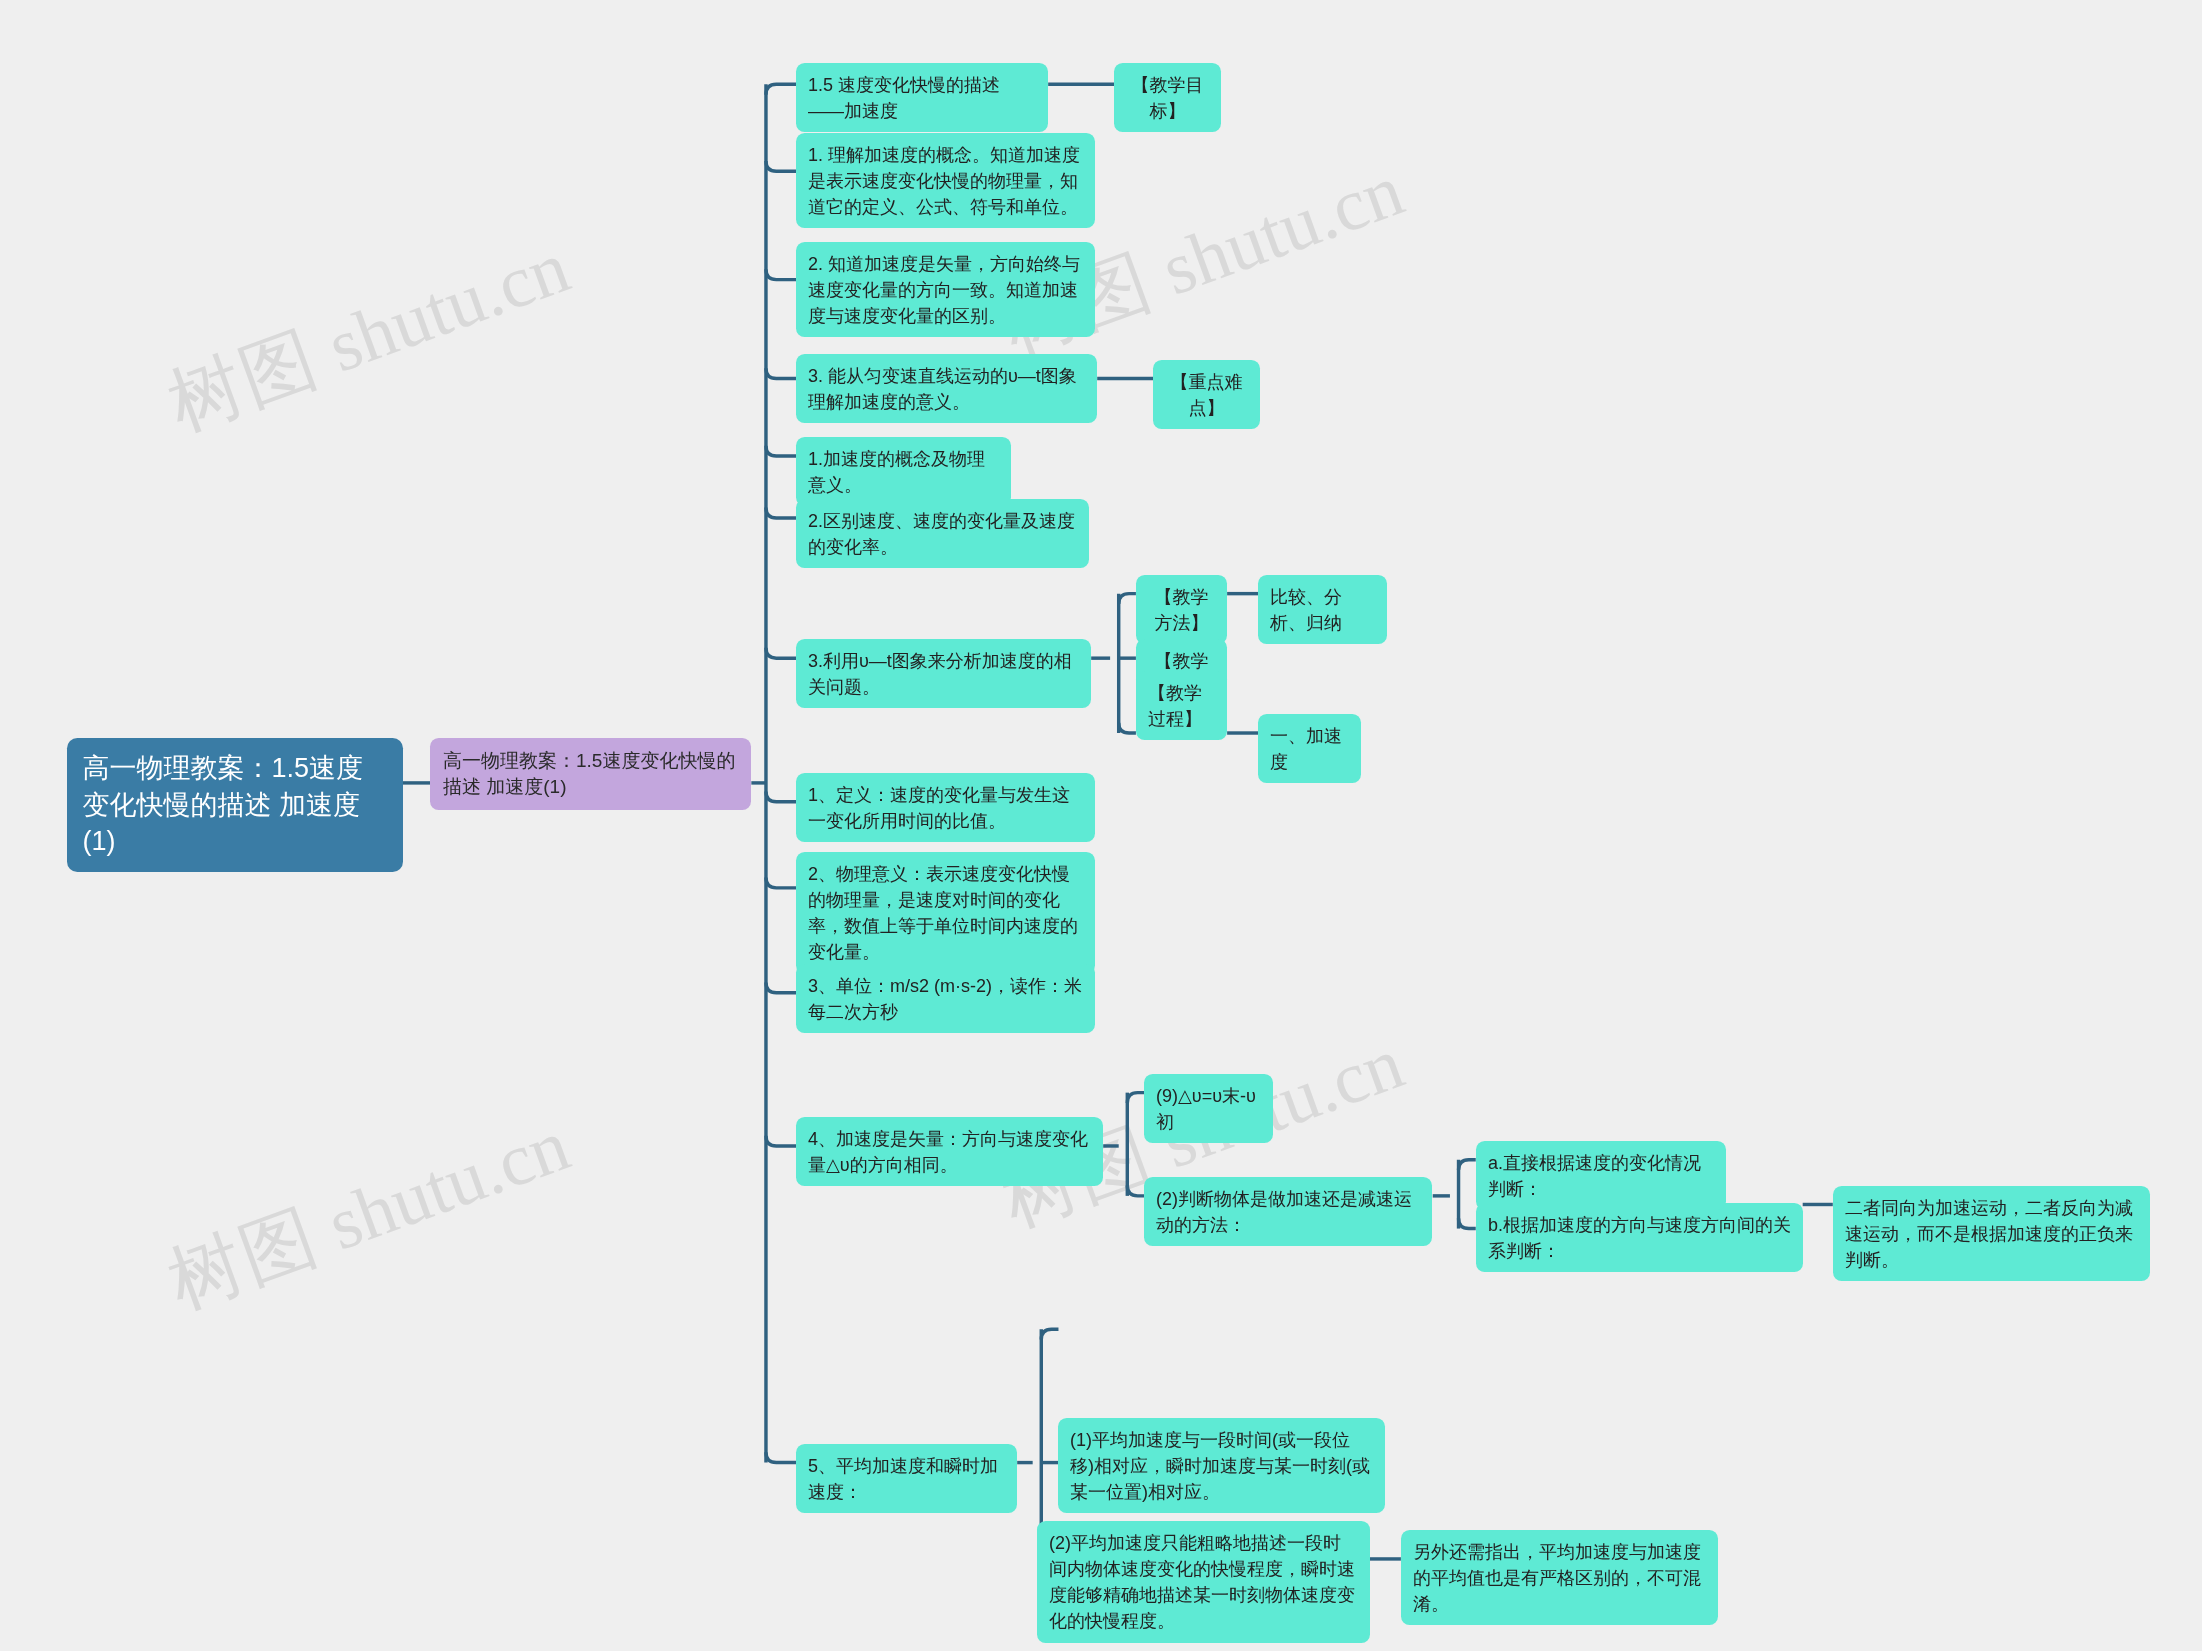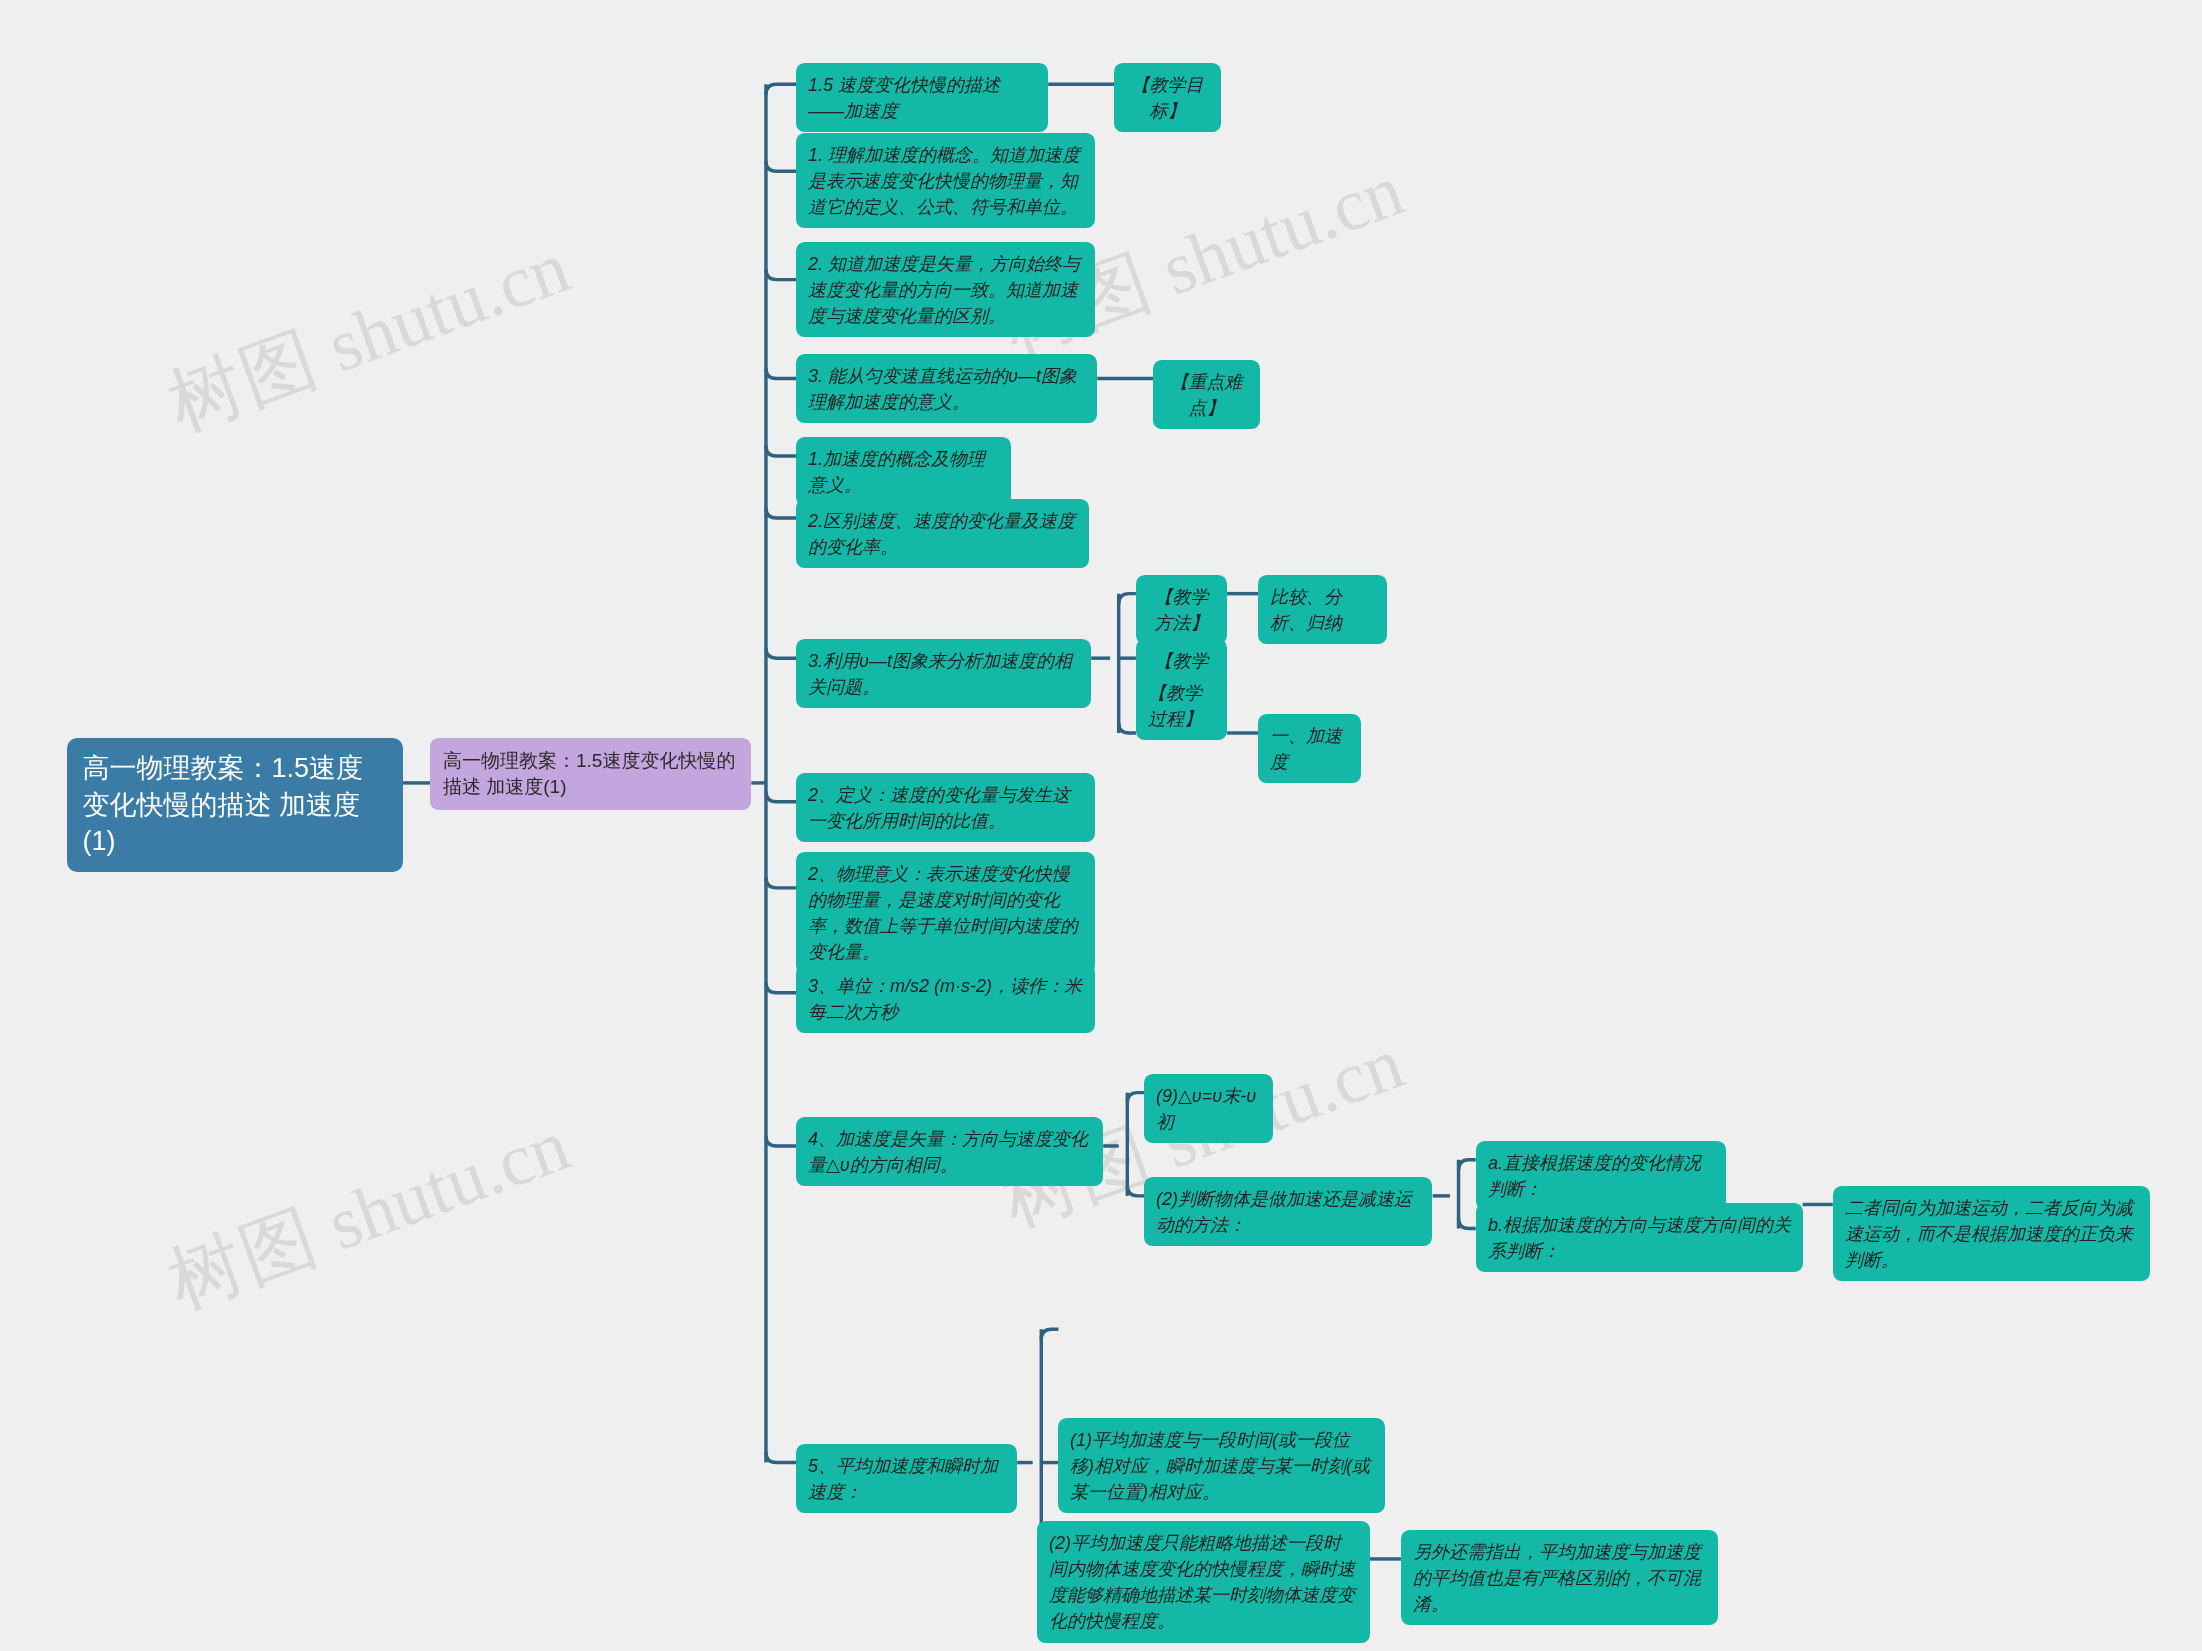--- a/index.html
+++ b/index.html
@@ -66,22 +66,21 @@
   }
   .node.branch {
     background: #c3a6dd;
     color: #2a2a2a;
     font-size: 19px;
     line-height: 1.4;
     border-radius: 8.6px;
     padding: 9.5px 13px;
   }
   .node.sub {
-    background: #14b8a6;
-    font-style: italic;
+    background: #5eead4;
   }
 </style>
 </head>
 <body>
 
 <div id="canvas">
 
   <div class="wm" style="left:155px; top:361px;"><span class="cjk">树图</span> shutu.cn</div>
   <div class="wm" style="left:989px; top:284px;"><span class="cjk">树图</span> shutu.cn</div>
   <div class="wm" style="left:155px; top:1239px;"><span class="cjk">树图</span> shutu.cn</div>
@@ -170,21 +169,21 @@
   <div class="node sub" style="left:1136px; top:575px; width:91px; text-align:center;">【教学方法】</div>
 
   <div class="node sub" style="left:1258px; top:575px; width:129px;">比较、分析、归纳</div>
 
   <div class="node sub" style="left:1136px; top:639px; width:91px; text-align:center;">【教学用具】</div>
 
   <div class="node sub" style="left:1136px; top:671px; width:91px; ">【教学过程】</div>
 
   <div class="node sub" style="left:1258px; top:714px; width:103px;">一、加速度</div>
 
-  <div class="node sub" style="left:796px; top:773px; width:299px;">2、定义：速度的变化量与发生这一变化所用时间的比值。</div>
+  <div class="node sub" style="left:796px; top:773px; width:299px;">1、定义：速度的变化量与发生这一变化所用时间的比值。</div>
 
   <div class="node sub" style="left:796px; top:852px; width:299px;">2、物理意义：表示速度变化快慢的物理量，是速度对时间的变化率，数值上等于单位时间内速度的变化量。</div>
 
   <div class="node sub" style="left:796px; top:964px; width:299px;">3、单位：m/s2 (m·s-2)，读作：米每二次方秒</div>
 
   <div class="node sub" style="left:796px; top:1117px; width:307px;">4、加速度是矢量：方向与速度变化量△υ的方向相同。</div>
 
   <div class="node sub" style="left:1144px; top:1074px; width:129px;">(9)△υ=υ末-υ初</div>
 
   <div class="node sub" style="left:1144px; top:1177px; width:288px;">(2)判断物体是做加速还是减速运动的方法：</div>

